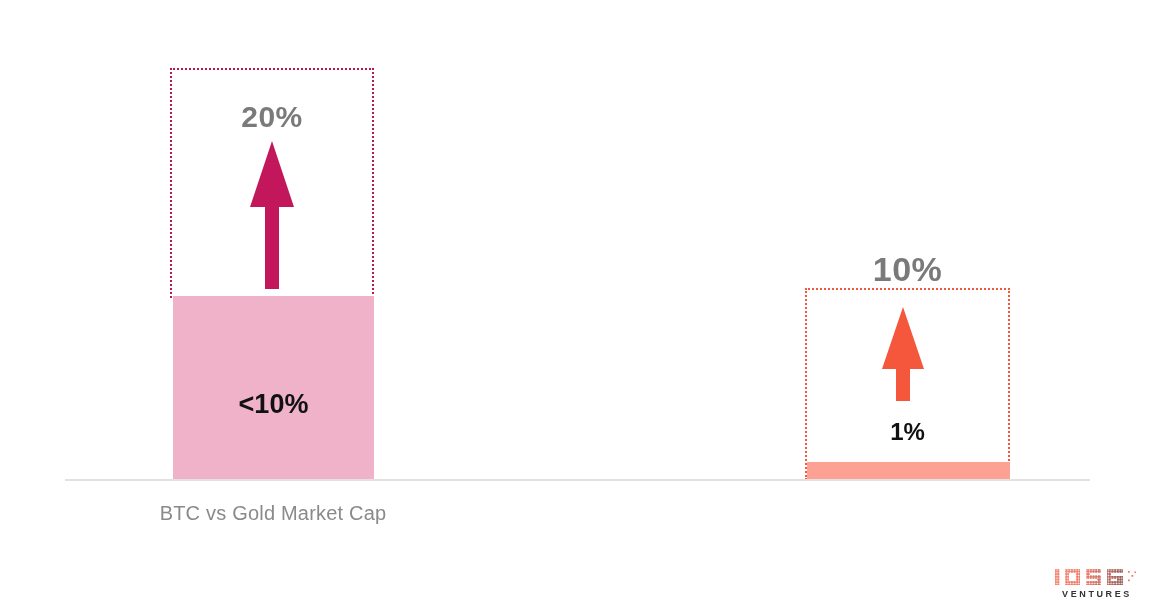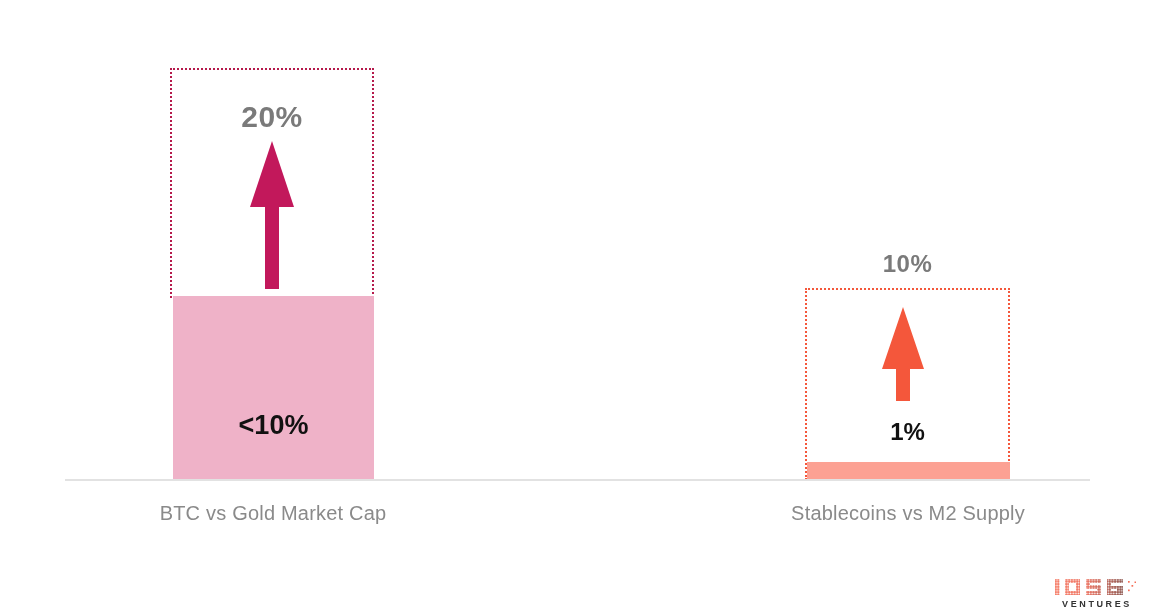--- a/index.html
+++ b/index.html
@@ -67,21 +67,21 @@
   
   .cap-label {
     position: absolute;
     color: #7a7a7a;
     font-weight: bold;
     letter-spacing: 0.5px;
     white-space: nowrap;
     text-align: center;
   }
   .cap-label.big   { font-size: 30px; }
-  .cap-label.small { font-size: 24px; }
+  .cap-label.small { font-size: 34px; }
 
   .value-label {
     position: absolute;
     color: #111111;
     font-weight: bold;
     white-space: nowrap;
     text-align: center;
   }
   .value-label.big   { font-size: 27px; }
   .value-label.small { font-size: 24px; }
@@ -92,21 +92,21 @@
     font-size: 20px;
     white-space: nowrap;
     text-align: center;
     letter-spacing: 0.2px;
   }
 
   
   .logo {
     position: absolute;
     right: 14px;
-    bottom: 0;
+    bottom: 10px;
     width: 86px;
     text-align: center;
     user-select: none;
   }
   .logo-mark {
     display: block;
     height: 22px;
     width: 86px;
   }
   .logo-word {
@@ -132,42 +132,41 @@
     <div class="cap-label big" style="left:160px; top:100px; width:204px;">20%</div>
 
     <div class="arrow" style="left:238px; top:141px; width:48px; height:148px;">
       <svg width="48" height="148" viewBox="0 0 48 148" aria-hidden="true">
         <polygon points="24,0 46,66 31,66 31,148 17,148 17,66 2,66" fill="#C2185B"></polygon>
       </svg>
     </div>
 
     <div class="bar-fill pink" style="left:163px; top:296px; width:201px; height:184px;"></div>
 
-    <div class="value-label big" style="left:163px; top:389px; width:201px;margin-top:21px;">&lt;10%</div>
+    <div class="value-label big" style="left:163px; top:389px; width:201px;">&lt;10%</div>
 
     <div class="category-label" style="left:63px; top:502px; width:400px;">BTC vs Gold Market Cap</div>
   </div>
 
   <div class="bar-group" style="left:0; top:0; width:100%; height:100%;">
 
     <div class="cap-label small" style="left:805px; top:250px; width:205px;">10%</div>
 
     <div class="potential-box coral" style="left:805px; top:288px; width:205px; height:192px;"></div>
 
     <div class="arrow" style="left:880px; top:307px; width:46px; height:94px;">
       <svg width="46" height="94" viewBox="0 0 46 94" aria-hidden="true">
         <polygon points="23,0 44,62 30,62 30,94 16,94 16,62 2,62" fill="#F4573B"></polygon>
       </svg>
     </div>
 
     <div class="value-label small" style="left:805px; top:418px; width:205px;">1%</div>
 
     <div class="bar-fill coral" style="left:807px; top:462px; width:203px; height:18px;"></div>
 
-    <div class="category-label" style="left:708px; top:502px; width:400px;">Stablecoins vs M2 Supply</div>
   </div>
 
   <div class="axis-line"></div>
 
   <div class="logo">
     <svg class="logo-mark" viewBox="0 0 172 44" aria-hidden="true">
       <defs>
         <linearGradient id="iosgGrad" x1="0" y1="0" x2="1" y2="0">
           <stop offset="0%" stop-color="#F4573B"></stop>
           <stop offset="38%" stop-color="#E84A33"></stop>

